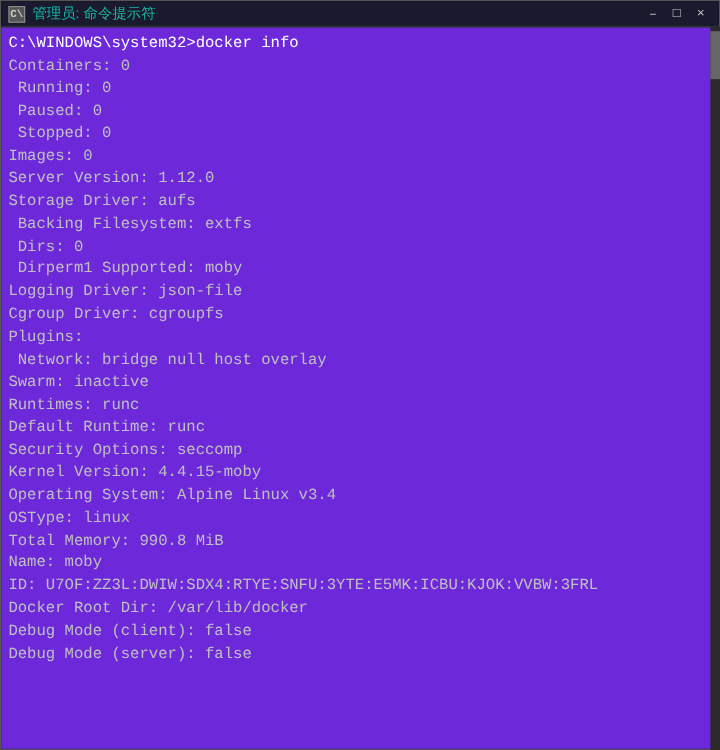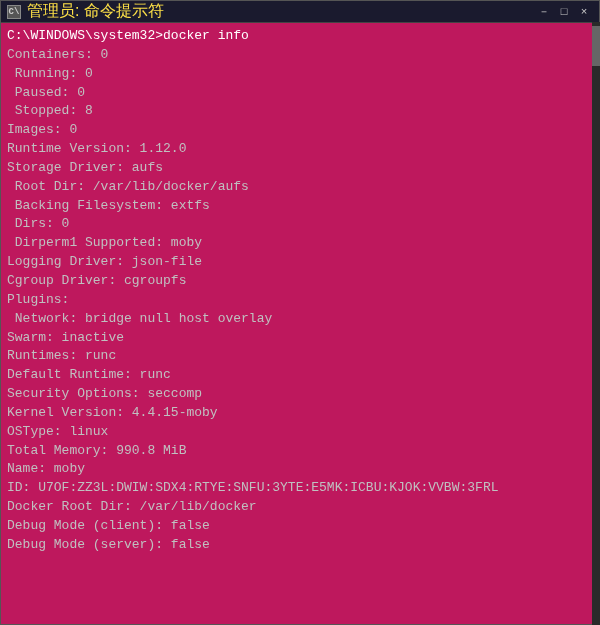--- a/index.html
+++ b/index.html
@@ -50,22 +50,22 @@
       display: flex;
       align-items: center;
       justify-content: center;
       font-size: 9px;
       color: #ccc;
       font-weight: bold;
       border: 1px solid #888;
     }
 
     .title-bar-title {
-      color: #fde047;
-      font-size: 16px;
+      color: #14b8a6;
+      font-size: 12px;
       font-family: 'Microsoft YaHei', 'SimHei', sans-serif;
       text-align: right;
     }
 
     .title-bar-controls {
       display: flex;
       gap: 2px;
     }
 
     .title-btn {
@@ -77,21 +77,21 @@
       font-size: 11px;
       cursor: pointer;
       display: flex;
       align-items: center;
       justify-content: center;
       font-family: 'Courier New', monospace;
     }
 
     .terminal-body {
       flex: 1;
-      background: #be185d;
+      background: #6d28d9;
       padding: 4px 6px;
       overflow-y: auto;
       overflow-x: hidden;
     }
 
     .line {
       line-height: 1.45;
       white-space: pre;
       color: #c0c0c0;
       font-size: 13px;
@@ -139,37 +139,37 @@
         <button class="title-btn">－</button>
         <button class="title-btn">□</button>
         <button class="title-btn close">×</button>
       </div>
     </div>
     <div class="terminal-body" id="terminal-output">
     <div class="line command">C:\WINDOWS\system32&gt;docker info</div>
         <div class="line">Containers: 0</div>
         <div class="line"> Running: 0</div>
         <div class="line"> Paused: 0</div>
-        <div class="line"> Stopped: 8</div>
+        <div class="line"> Stopped: 0</div>
         <div class="line">Images: 0</div>
-        <div class="line">Runtime Version: 1.12.0</div>
+        <div class="line">Server Version: 1.12.0</div>
         <div class="line">Storage Driver: aufs</div>
-        <div class="line"> Root Dir: /var/lib/docker/aufs</div>
         <div class="line"> Backing Filesystem: extfs</div>
         <div class="line"> Dirs: 0</div>
         <div class="line"> Dirperm1 Supported: moby</div>
         <div class="line">Logging Driver: json-file</div>
         <div class="line">Cgroup Driver: cgroupfs</div>
         <div class="line">Plugins:</div>
         <div class="line"> Network: bridge null host overlay</div>
         <div class="line">Swarm: inactive</div>
         <div class="line">Runtimes: runc</div>
         <div class="line">Default Runtime: runc</div>
         <div class="line">Security Options: seccomp</div>
         <div class="line">Kernel Version: 4.4.15-moby</div>
+        <div class="line">Operating System: Alpine Linux v3.4</div>
         <div class="line">OSType: linux</div>
         <div class="line">Total Memory: 990.8 MiB</div>
         <div class="line">Name: moby</div>
         <div class="line">ID: U7OF:ZZ3L:DWIW:SDX4:RTYE:SNFU:3YTE:E5MK:ICBU:KJOK:VVBW:3FRL</div>
         <div class="line">Docker Root Dir: /var/lib/docker</div>
         <div class="line">Debug Mode (client): false</div>
         <div class="line">Debug Mode (server): false</div>
       </div>
   </div>
   <div class="scrollbar-track">

